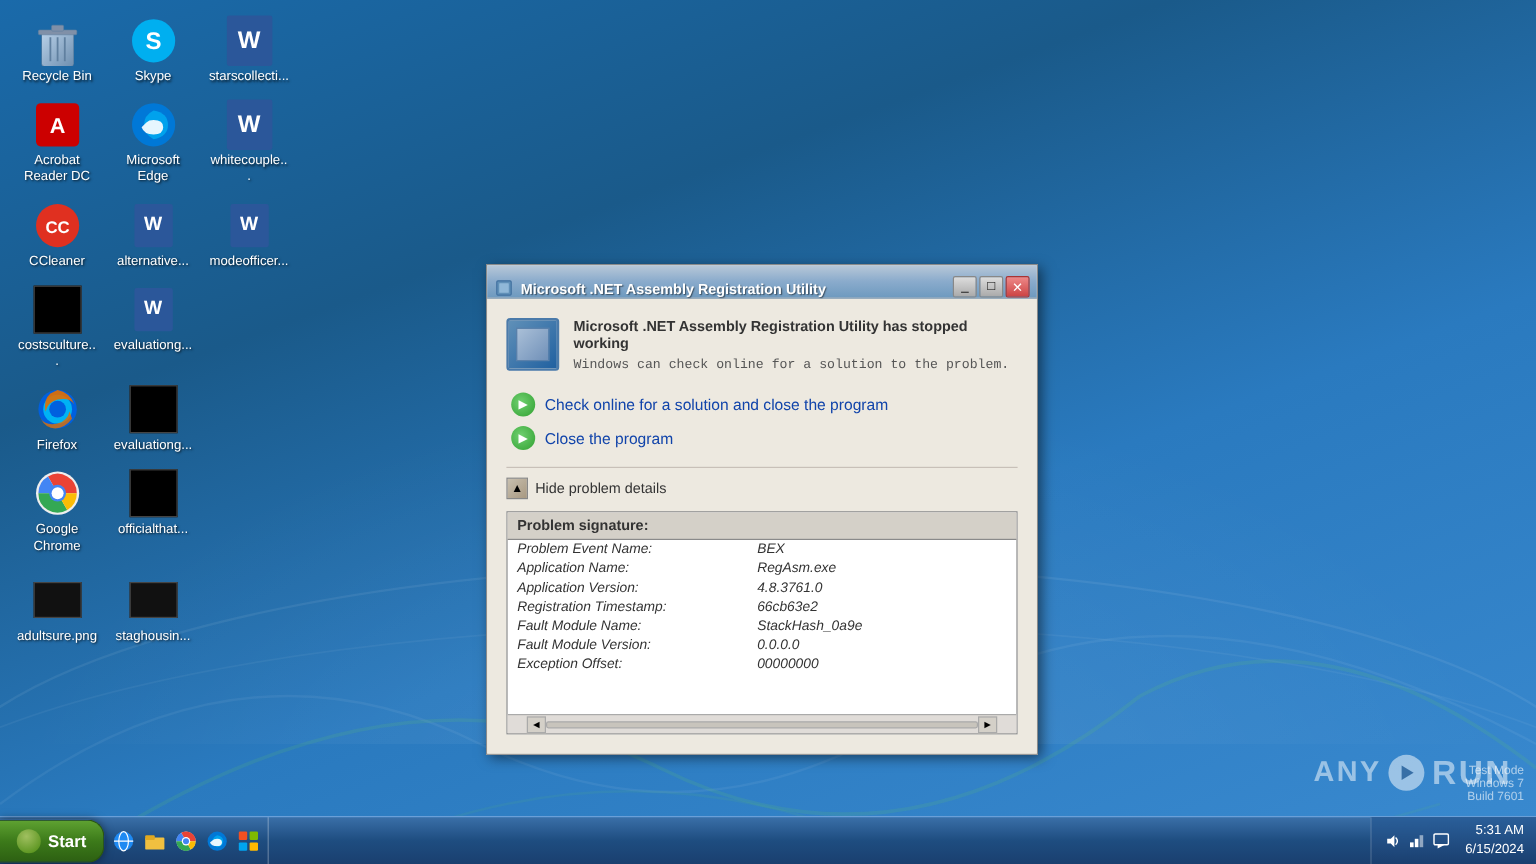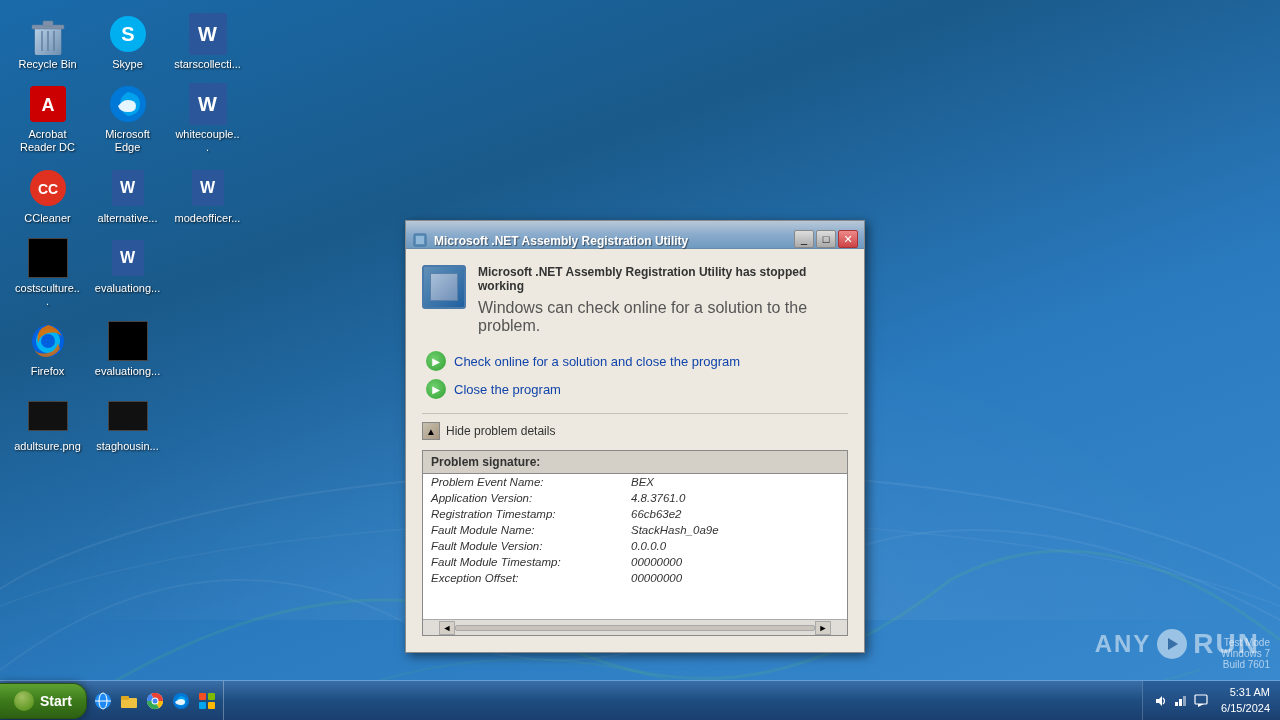--- a/index.html
+++ b/index.html
@@ -343,22 +343,23 @@
     }
 
     .dialog-header-title {
       font-size: 12px;
       font-weight: bold;
       color: #333;
       margin-bottom: 6px;
     }
 
     .dialog-header-desc {
-      font-size: 16px;
+      font-size: 11px;
       color: #555;
+      font-family: Liberation Mono, monospace;
     }
 
     .dialog-actions {
       display: flex;
       flex-direction: column;
       gap: 8px;
       margin-bottom: 14px;
       padding-left: 4px;
     }
 
@@ -660,20 +661,44 @@
       </div>
 
       <div class="desktop-icon">
         <div class="icon-img">
           <div class="black-thumb"></div>
         </div>
         <div class="icon-label">evaluationg...</div>
       </div>
     </div>
 
+    <div class="icons-row">
+
+      <div class="desktop-icon">
+        <div class="icon-img">
+          <svg width="40" height="40" viewBox="0 0 40 40">
+            <circle cx="20" cy="20" r="18" fill="#eee"></circle>
+            <path d="M 20 20 L 36 20 A 16 16 0 0 0 12 6 Z" fill="#ea4335"></path>
+            <path d="M 20 20 L 12 6 A 16 16 0 0 0 4 20 Z" fill="#4285f4"></path>
+            <path d="M 20 20 L 4 20 A 16 16 0 0 0 28 34 Z" fill="#34a853"></path>
+            <path d="M 20 20 L 28 34 A 16 16 0 0 0 36 20 Z" fill="#fbbc05"></path>
+            <circle cx="20" cy="20" r="7" fill="#4285f4"></circle>
+            <circle cx="20" cy="20" r="5" fill="white"></circle>
+          </svg>
+        </div>
+        <div class="icon-label">Google Chrome</div>
+      </div>
+
+      <div class="desktop-icon">
+        <div class="icon-img">
+          <div class="black-thumb"></div>
+        </div>
+        <div class="icon-label">officialthat...</div>
+      </div>
+    </div>
 
     <div class="icons-row" style="margin-top: 5px;">
 
       <div class="desktop-icon">
         <div class="icon-img">
           <div style="width:40px;height:30px;background:#111;border:1px solid #444;"></div>
         </div>
         <div class="icon-label">adultsure.png</div>
       </div>
 
@@ -734,42 +759,42 @@
       </div>
 
       <div class="problem-details">
         <div class="problem-details-header">Problem signature:</div>
         <div class="problem-details-body">
           <table class="problem-table">
             <tbody id="problem-table-body">
                 <tr>
                   <td>Problem Event Name:</td>
                   <td>BEX</td>
+                </tr>
+                <tr>
+                  <td>Application Name:</td>
+                  <td>RegAsm.exe</td>
                 </tr>
                 <tr>
                   <td>Application Version:</td>
                   <td>4.8.3761.0</td>
                 </tr>
                 <tr>
                   <td>Registration Timestamp:</td>
                   <td>66cb63e2</td>
                 </tr>
                 <tr>
                   <td>Fault Module Name:</td>
                   <td>StackHash_0a9e</td>
                 </tr>
                 <tr>
                   <td>Fault Module Version:</td>
                   <td>0.0.0.0</td>
                 </tr>
                 <tr>
-                  <td>Fault Module Timestamp:</td>
-                  <td>00000000</td>
-                </tr>
-                <tr>
                   <td>Exception Offset:</td>
                   <td>00000000</td>
                 </tr>
               </tbody>
           </table>
         </div>
         <div class="problem-details-scrollbar-h">
           <div class="scroll-arrow-left">◄</div>
           <div class="h-scroll-track"></div>
           <div class="scroll-arrow-right">►</div>

